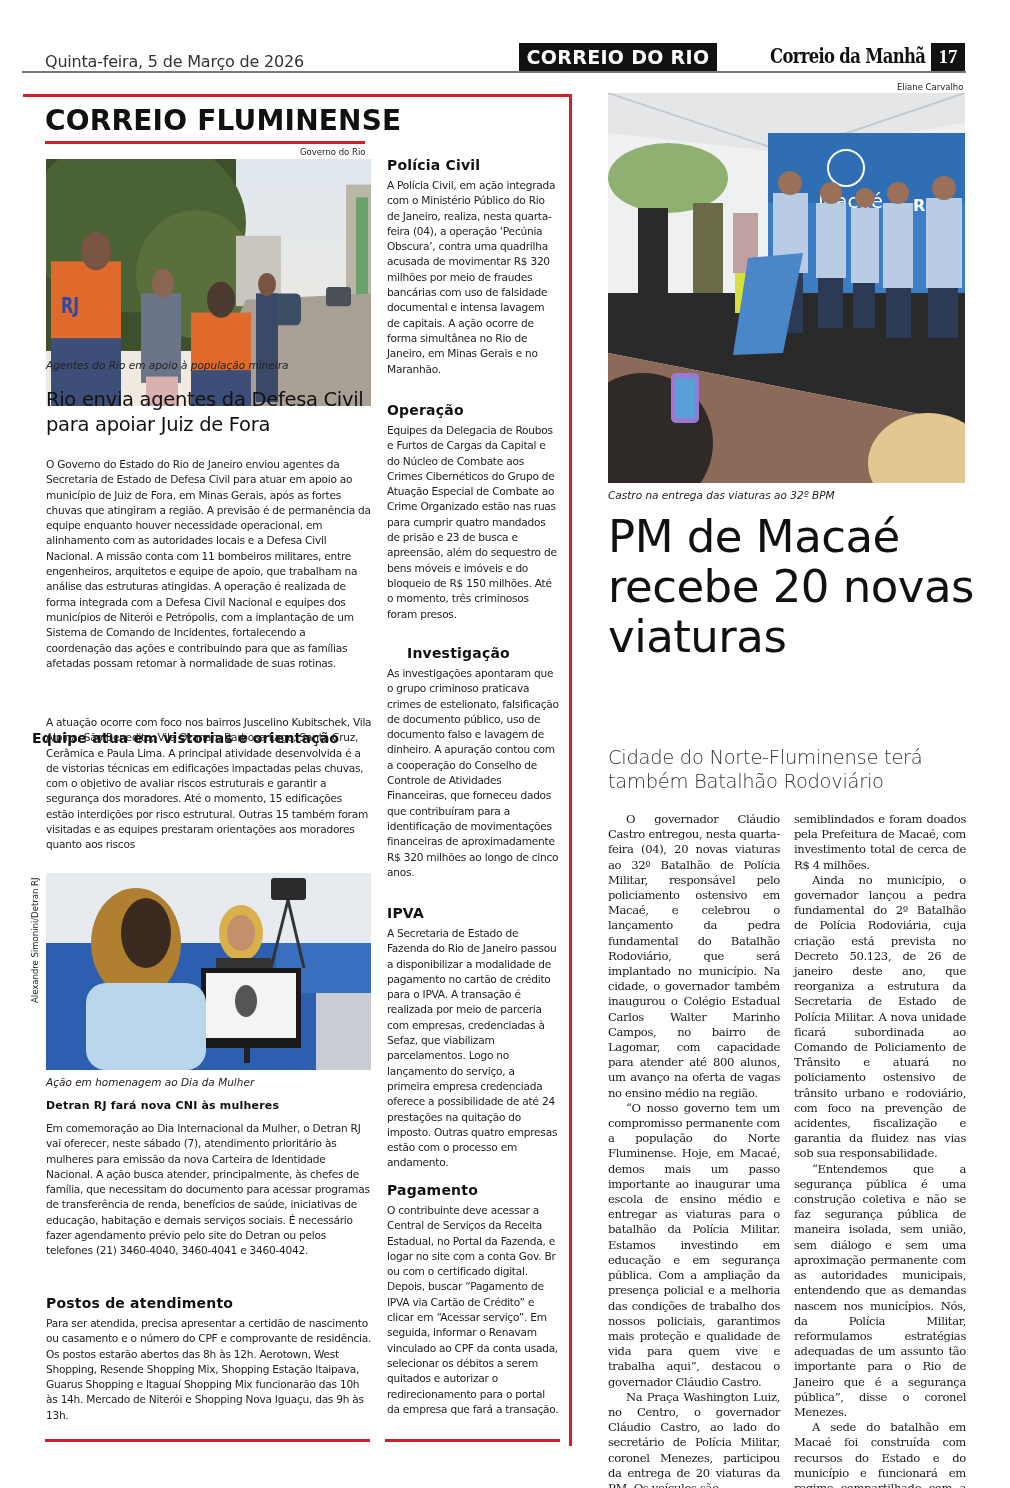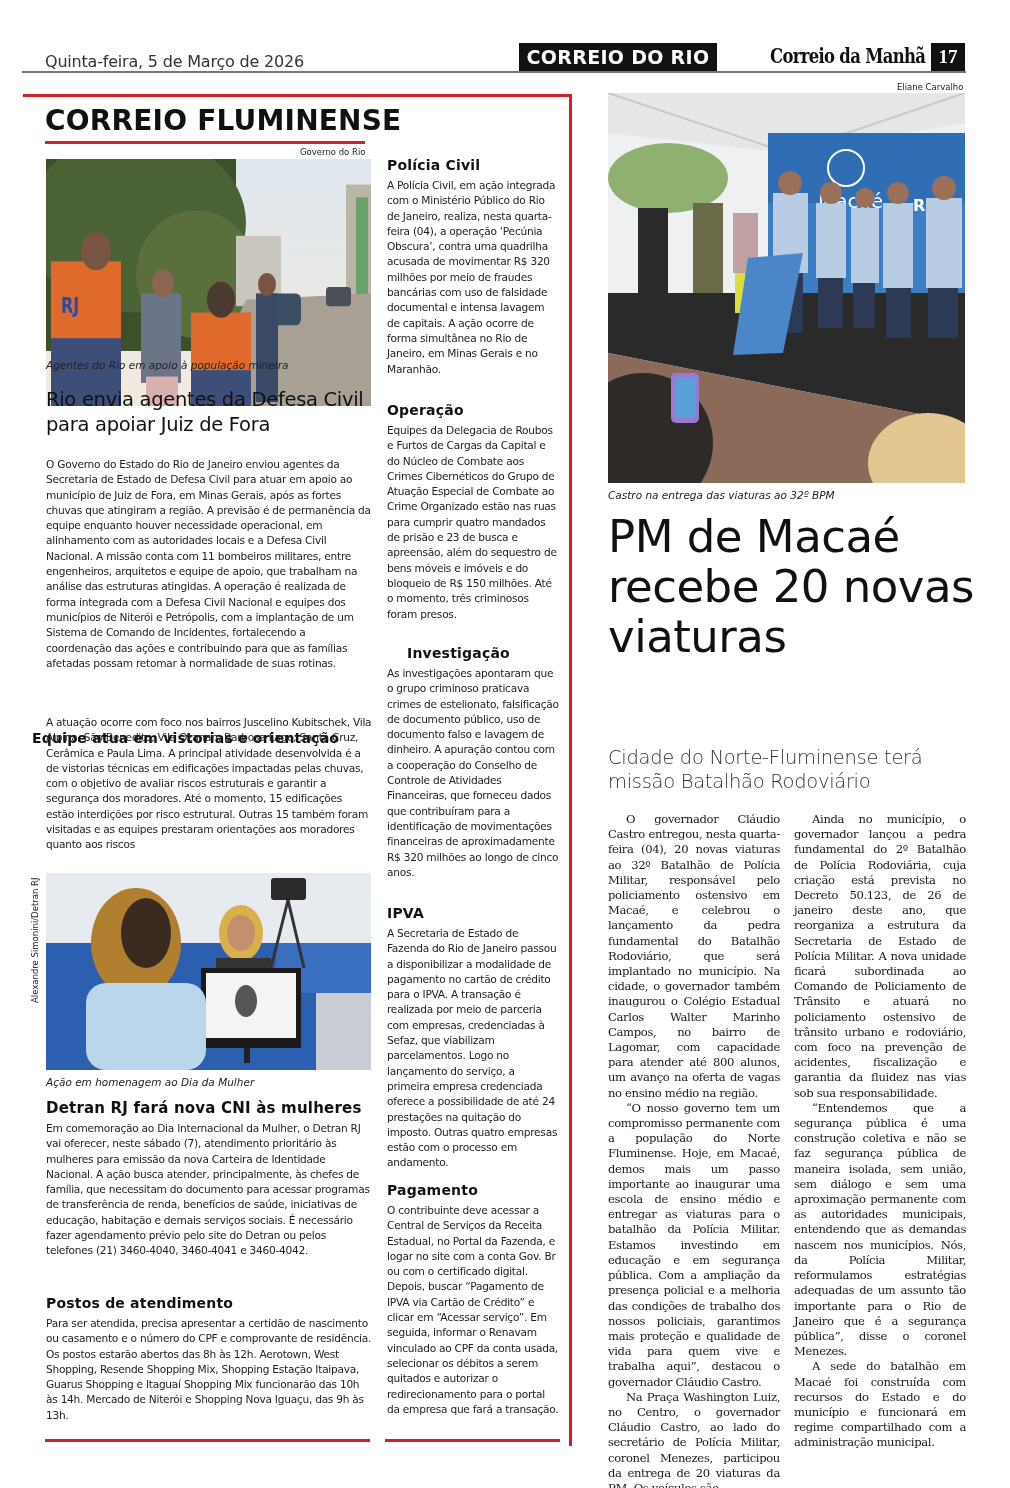--- a/index.html
+++ b/index.html
@@ -117,21 +117,21 @@
     <rect x="160" y="100" width="90" height="65" fill="#f4f4f4"></rect>
     <ellipse cx="200" cy="128" rx="11" ry="16" fill="#555"></ellipse>
     <rect x="198" y="175" width="6" height="15" fill="#222"></rect>
 
     <ellipse cx="90" cy="70" rx="45" ry="55" fill="#b08030"></ellipse>
     <ellipse cx="100" cy="60" rx="25" ry="35" fill="#3a2a20"></ellipse>
     <rect x="40" y="110" width="120" height="87" rx="20" fill="#b9d6ea"></rect>
   </svg>
 </div>
 <div class="abs caption" style="left:46px; top:1076px;">Ação em homenagem ao Dia da Mulher</div>
-<div class="abs subhead" style="left:46px; top:1099px; font-size:15px;">Detran RJ fará nova CNI às mulheres</div>
+<div class="abs subhead" style="left:46px; top:1099px; font-size:11px;">Detran RJ fará nova CNI às mulheres</div>
 <div class="abs body-sans" style="left:46px; top:1121px; width:326px;">Em comemoração ao Dia Internacional da Mulher, o Detran RJ vai oferecer, neste sábado (7), atendimento prioritário às mulheres para emissão da nova Carteira de Identidade Nacional. A ação busca atender, principalmente, às chefes de família, que necessitam do documento para acessar programas de transferência de renda, benefícios de saúde, iniciativas de educação, habitação e demais serviços sociais. É necessário fazer agendamento prévio pelo site do Detran ou pelos telefones (21) 3460-4040, 3460-4041 e 3460-4042.</div>
 <div class="abs subhead" style="left:46px; top:1295px;">Postos de atendimento</div>
 <div class="abs body-sans" style="left:46px; top:1316px; width:326px;">Para ser atendida, precisa apresentar a certidão de nascimento ou casamento e o número do CPF e comprovante de residência. Os postos estarão abertos das 8h às 12h. Aerotown, West Shopping, Resende Shopping Mix, Shopping Estação Itaipava, Guarus Shopping e Itaguaí Shopping Mix funcionarão das 10h às 14h. Mercado de Niterói e Shopping Nova Iguaçu, das 9h às 13h.</div>
 
 <div class="abs subhead" style="left:387px; top:157px;">Polícia Civil</div>
 <div class="abs body-sans" style="left:387px; top:178px; width:172px;">A Polícia Civil, em ação integrada com o Ministério Público do Rio de Janeiro, realiza, nesta quarta-feira (04), a operação ‘Pecúnia Obscura’, contra uma quadrilha acusada de movimentar R$ 320 milhões por meio de fraudes bancárias com uso de falsidade documental e intensa lavagem de capitais. A ação ocorre de forma simultânea no Rio de Janeiro, em Minas Gerais e no Maranhão.</div>
 
 <div class="abs subhead" style="left:387px; top:402px;">Operação</div>
 <div class="abs body-sans" style="left:387px; top:423px; width:172px;">Equipes da Delegacia de Roubos e Furtos de Cargas da Capital e do Núcleo de Combate aos Crimes Cibernéticos do Grupo de Atuação Especial de Combate ao Crime Organizado estão nas ruas para cumprir quatro mandados de prisão e 23 de busca e apreensão, além do sequestro de bens móveis e imóveis e do bloqueio de R$ 150 milhões. Até o momento, três criminosos foram presos.</div>
 
@@ -197,24 +197,25 @@
 
     <ellipse cx="35" cy="350" rx="70" ry="70" fill="#2f2a28"></ellipse>
     <rect x="63" y="280" width="28" height="50" rx="5" fill="#9a7ad0"></rect>
     <rect x="67" y="285" width="20" height="40" fill="#5aa0d8"></rect>
     <ellipse cx="320" cy="370" rx="60" ry="50" fill="#e4c690"></ellipse>
   </svg>
 </div>
 <div class="abs caption" style="left:608px; top:489px;">Castro na entrega das viaturas ao 32º BPM</div>
 
 <div class="abs big-headline">PM de Macaé recebe 20 novas viaturas</div>
-<div class="abs deck">Cidade do Norte-Fluminense terá missão Batalhão Rodoviário</div>
+<div class="abs deck">Cidade do Norte-Fluminense terá também Batalhão Rodoviário</div>
 
 <div class="abs body-serif" style="left:608px; top:812px; width:172px;">
   <p>O governador Cláudio Castro entregou, nesta quarta-feira (04), 20 novas viaturas ao 32º Batalhão de Polícia Militar, responsável pelo policiamento ostensivo em Macaé, e celebrou o lançamento da pedra fundamental do Batalhão Rodoviário, que será implantado no município. Na cidade, o governador também inaugurou o Colégio Estadual Carlos Walter Marinho Campos, no bairro de Lagomar, com capacidade para atender até 800 alunos, um avanço na oferta de vagas no ensino médio na região.</p>
   <p>“O nosso governo tem um compromisso permanente com a população do Norte Fluminense. Hoje, em Macaé, demos mais um passo importante ao inaugurar uma escola de ensino médio e entregar as viaturas para o batalhão da Polícia Militar. Estamos investindo em educação e em segurança pública. Com a ampliação da presença policial e a melhoria das condições de trabalho dos nossos policiais, garantimos mais proteção e qualidade de vida para quem vive e trabalha aqui”, destacou o governador Cláudio Castro.</p>
   <p>Na Praça Washington Luiz, no Centro, o governador Cláudio Castro, ao lado do secretário de Polícia Militar, coronel Menezes, participou da entrega de 20 viaturas da PM. Os veículos são</p>
 </div>
 <div class="abs body-serif" style="left:794px; top:812px; width:172px;">
+  <p style="text-indent:0">semiblindados e foram doados pela Prefeitura de Macaé, com investimento total de cerca de R$ 4 milhões.</p>
   <p>Ainda no município, o governador lançou a pedra fundamental do 2º Batalhão de Polícia Rodoviária, cuja criação está prevista no Decreto 50.123, de 26 de janeiro deste ano, que reorganiza a estrutura da Secretaria de Estado de Polícia Militar. A nova unidade ficará subordinada ao Comando de Policiamento de Trânsito e atuará no policiamento ostensivo de trânsito urbano e rodoviário, com foco na prevenção de acidentes, fiscalização e garantia da fluidez nas vias sob sua responsabilidade.</p>
   <p>“Entendemos que a segurança pública é uma construção coletiva e não se faz segurança pública de maneira isolada, sem união, sem diálogo e sem uma aproximação permanente com as autoridades municipais, entendendo que as demandas nascem nos municípios. Nós, da Polícia Militar, reformulamos estratégias adequadas de um assunto tão importante para o Rio de Janeiro que é a segurança pública”, disse o coronel Menezes.</p>
   <p>A sede do batalhão em Macaé foi construída com recursos do Estado e do município e funcionará em regime compartilhado com a administração municipal.</p>
 </div>
 
 </body></html>

